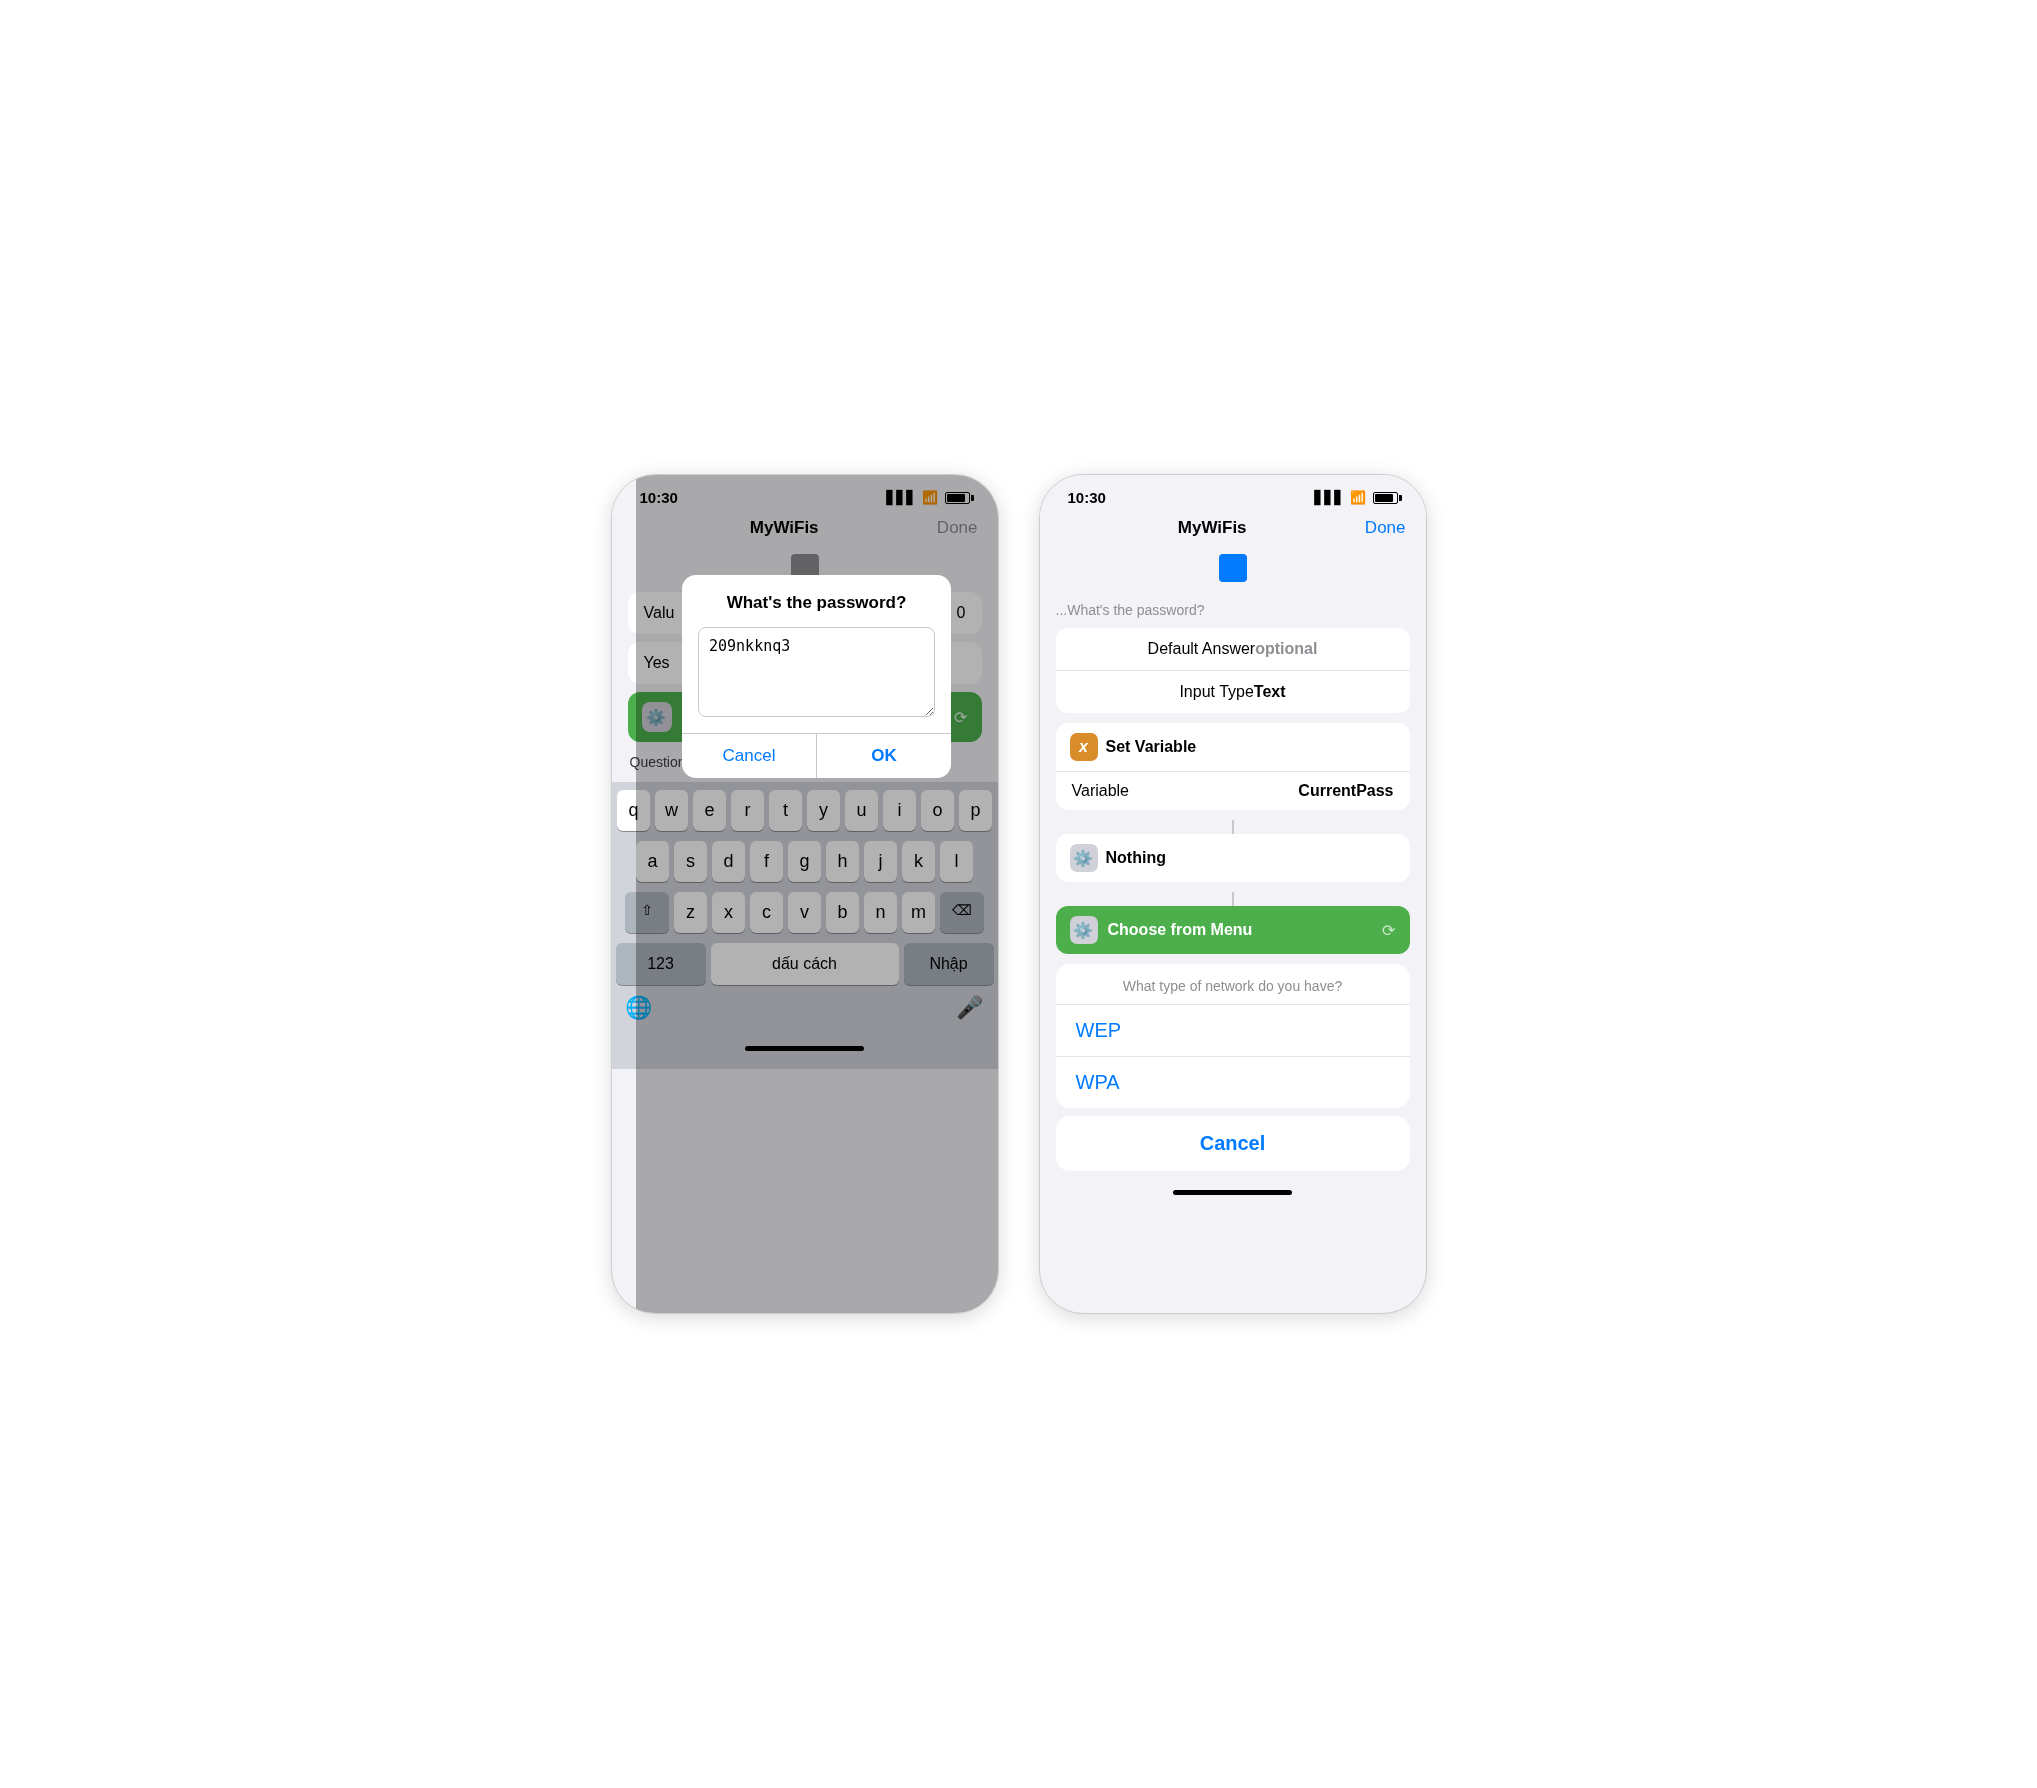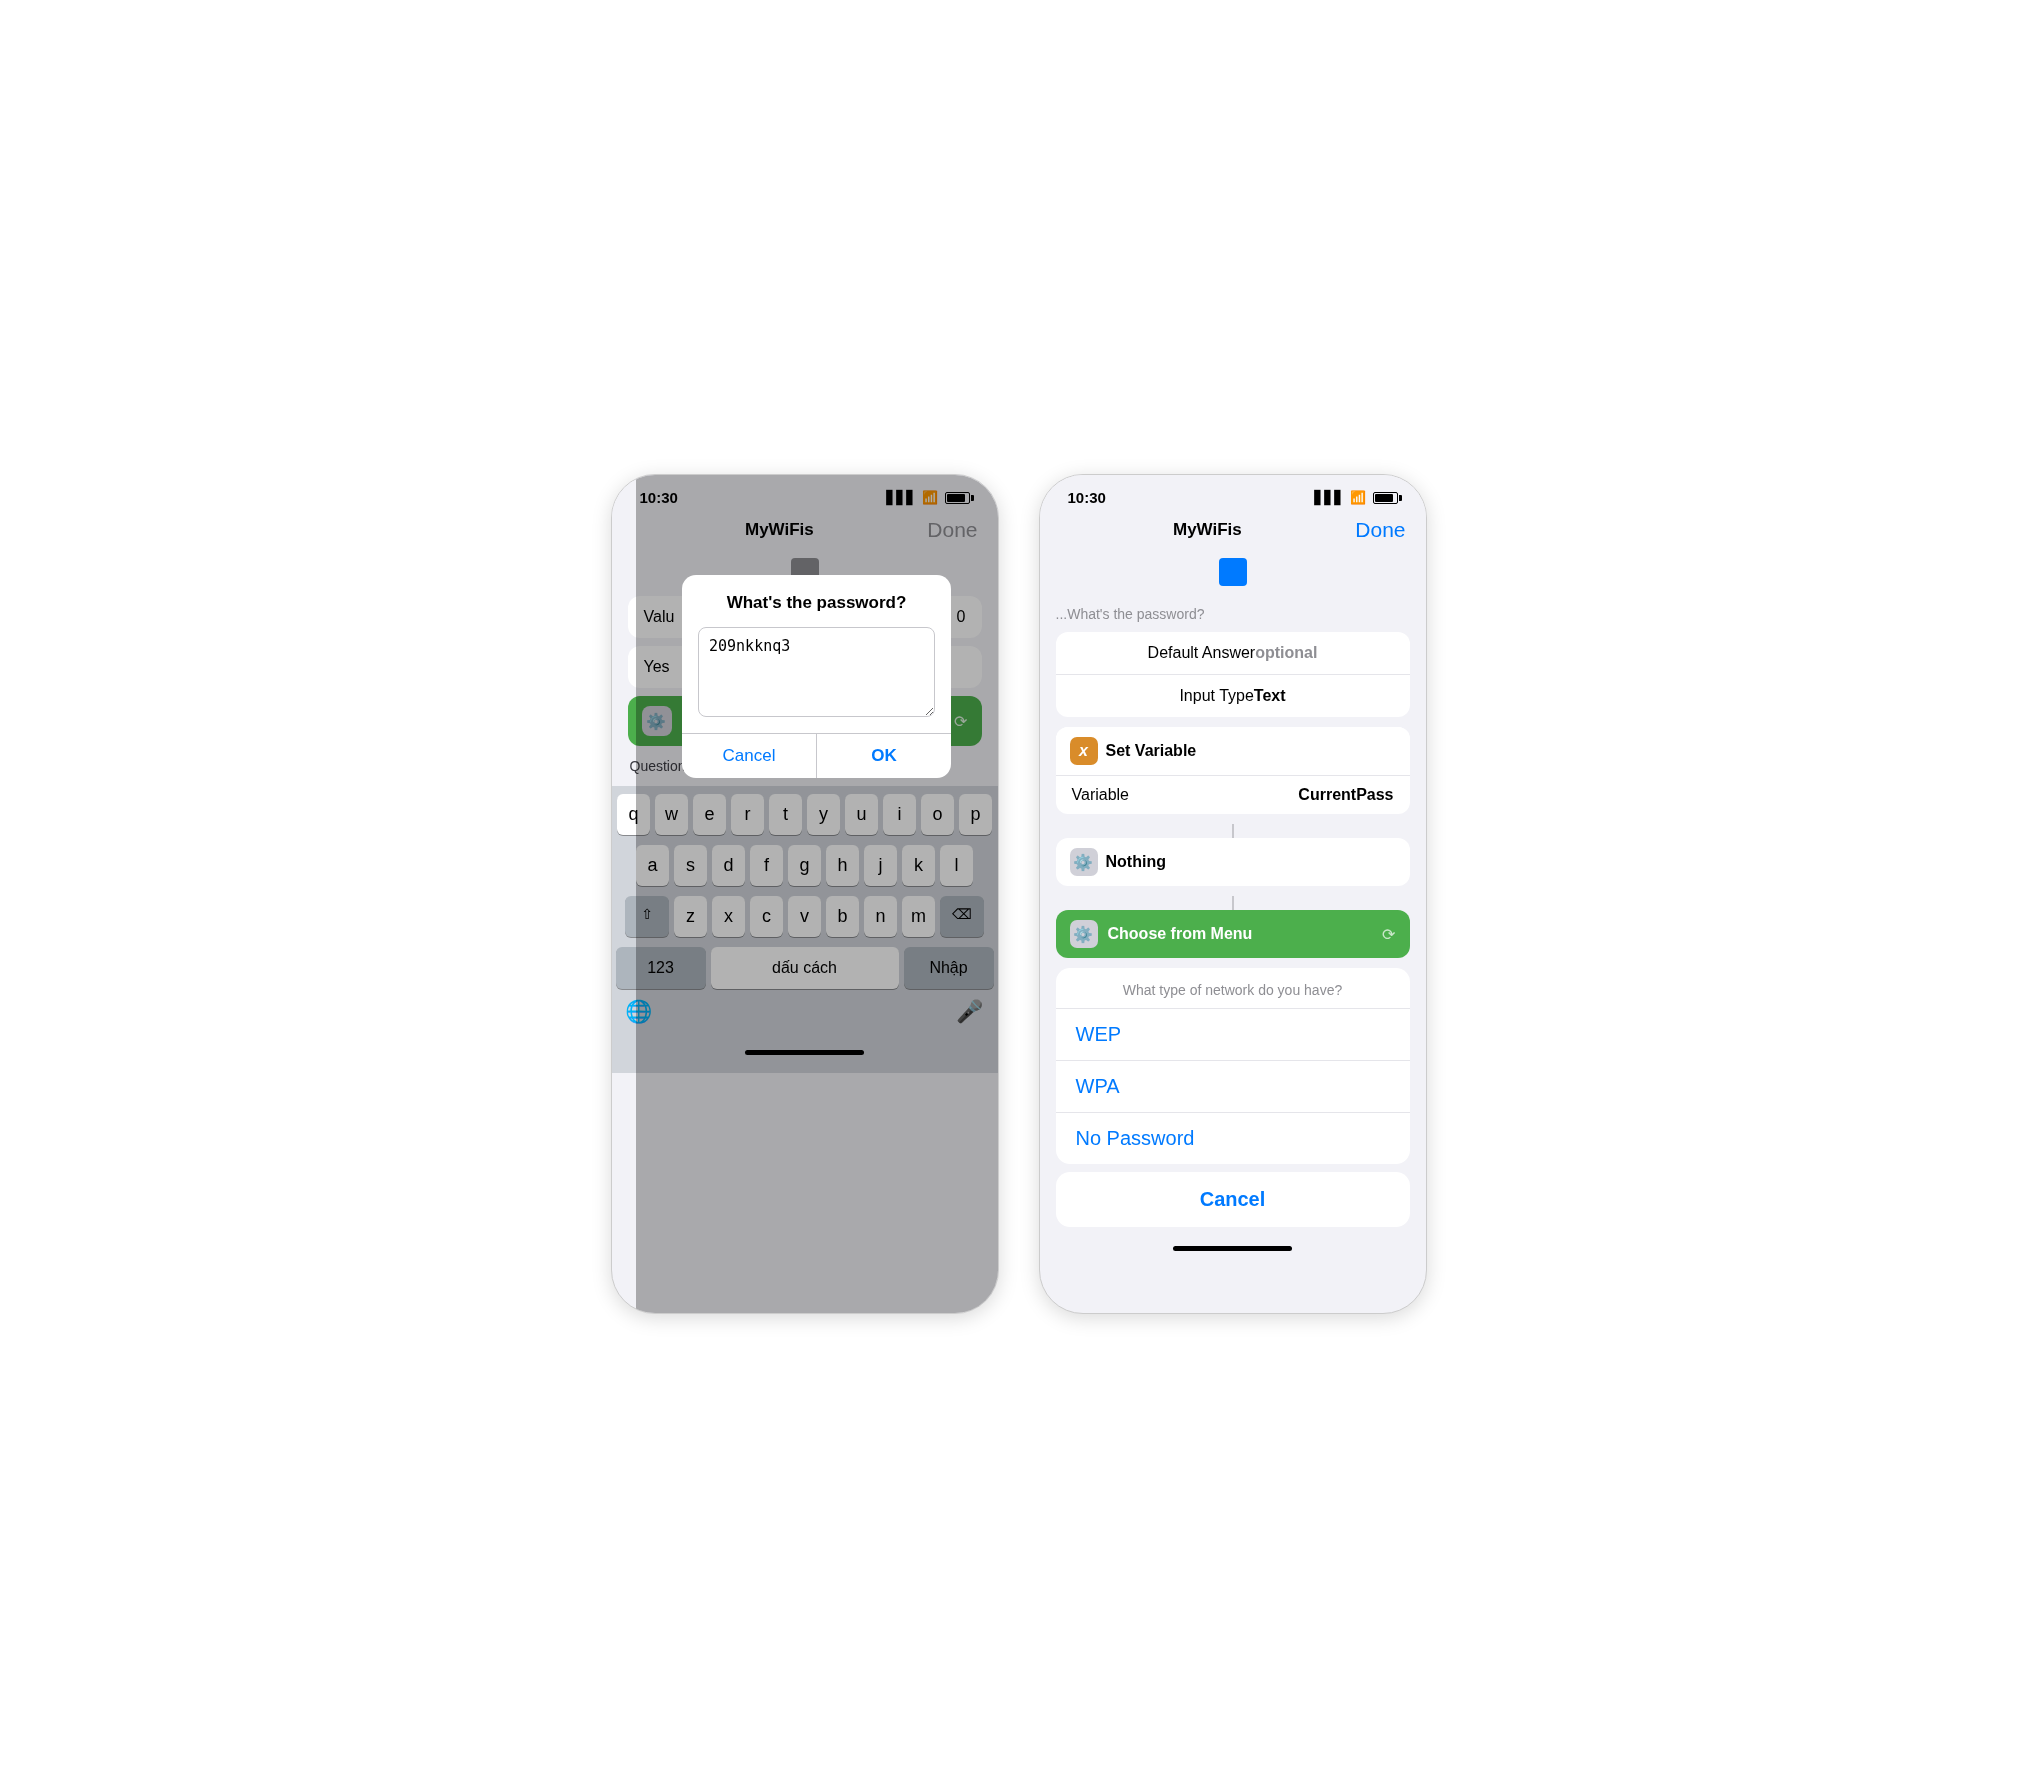--- a/index.html
+++ b/index.html
@@ -85,21 +85,21 @@
       align-items: center;
       padding: 4px 20px 10px;
       background: #f2f2f7;
     }
     .nav-title {
       font-size: 17px;
       font-weight: 600;
       color: #000;
     }
     .nav-btn {
-      font-size: 21px;
+      font-size: 17px;
       color: #007aff;
     }
     .nav-btn.inactive { color: #8e8e93; }
 
     
     .progress-dot-row {
       display: flex;
       justify-content: center;
       padding: 6px 0 10px;
     }
@@ -678,21 +678,20 @@
       <span class="choose-label">Choose from Menu</span>
       <span class="choose-spin">⟳</span>
     </div>
 
     <div class="action-sheet-container">
       <div class="action-sheet">
         <div class="action-sheet-question">What type of network do you have?</div>
         <div class="action-sheet-divider"></div>
         <div class="action-sheet-btn">WEP</div>
         <div class="action-sheet-btn">WPA</div>
-        <div class="action-sheet-btn">No Password</div>
       </div>
       <div class="action-sheet-cancel">Cancel</div>
     </div>
 
     <div class="home-bar" style="padding: 10px 0 12px;">
       <div class="home-bar-line"></div>
     </div>
   </div>
 
 </div>

